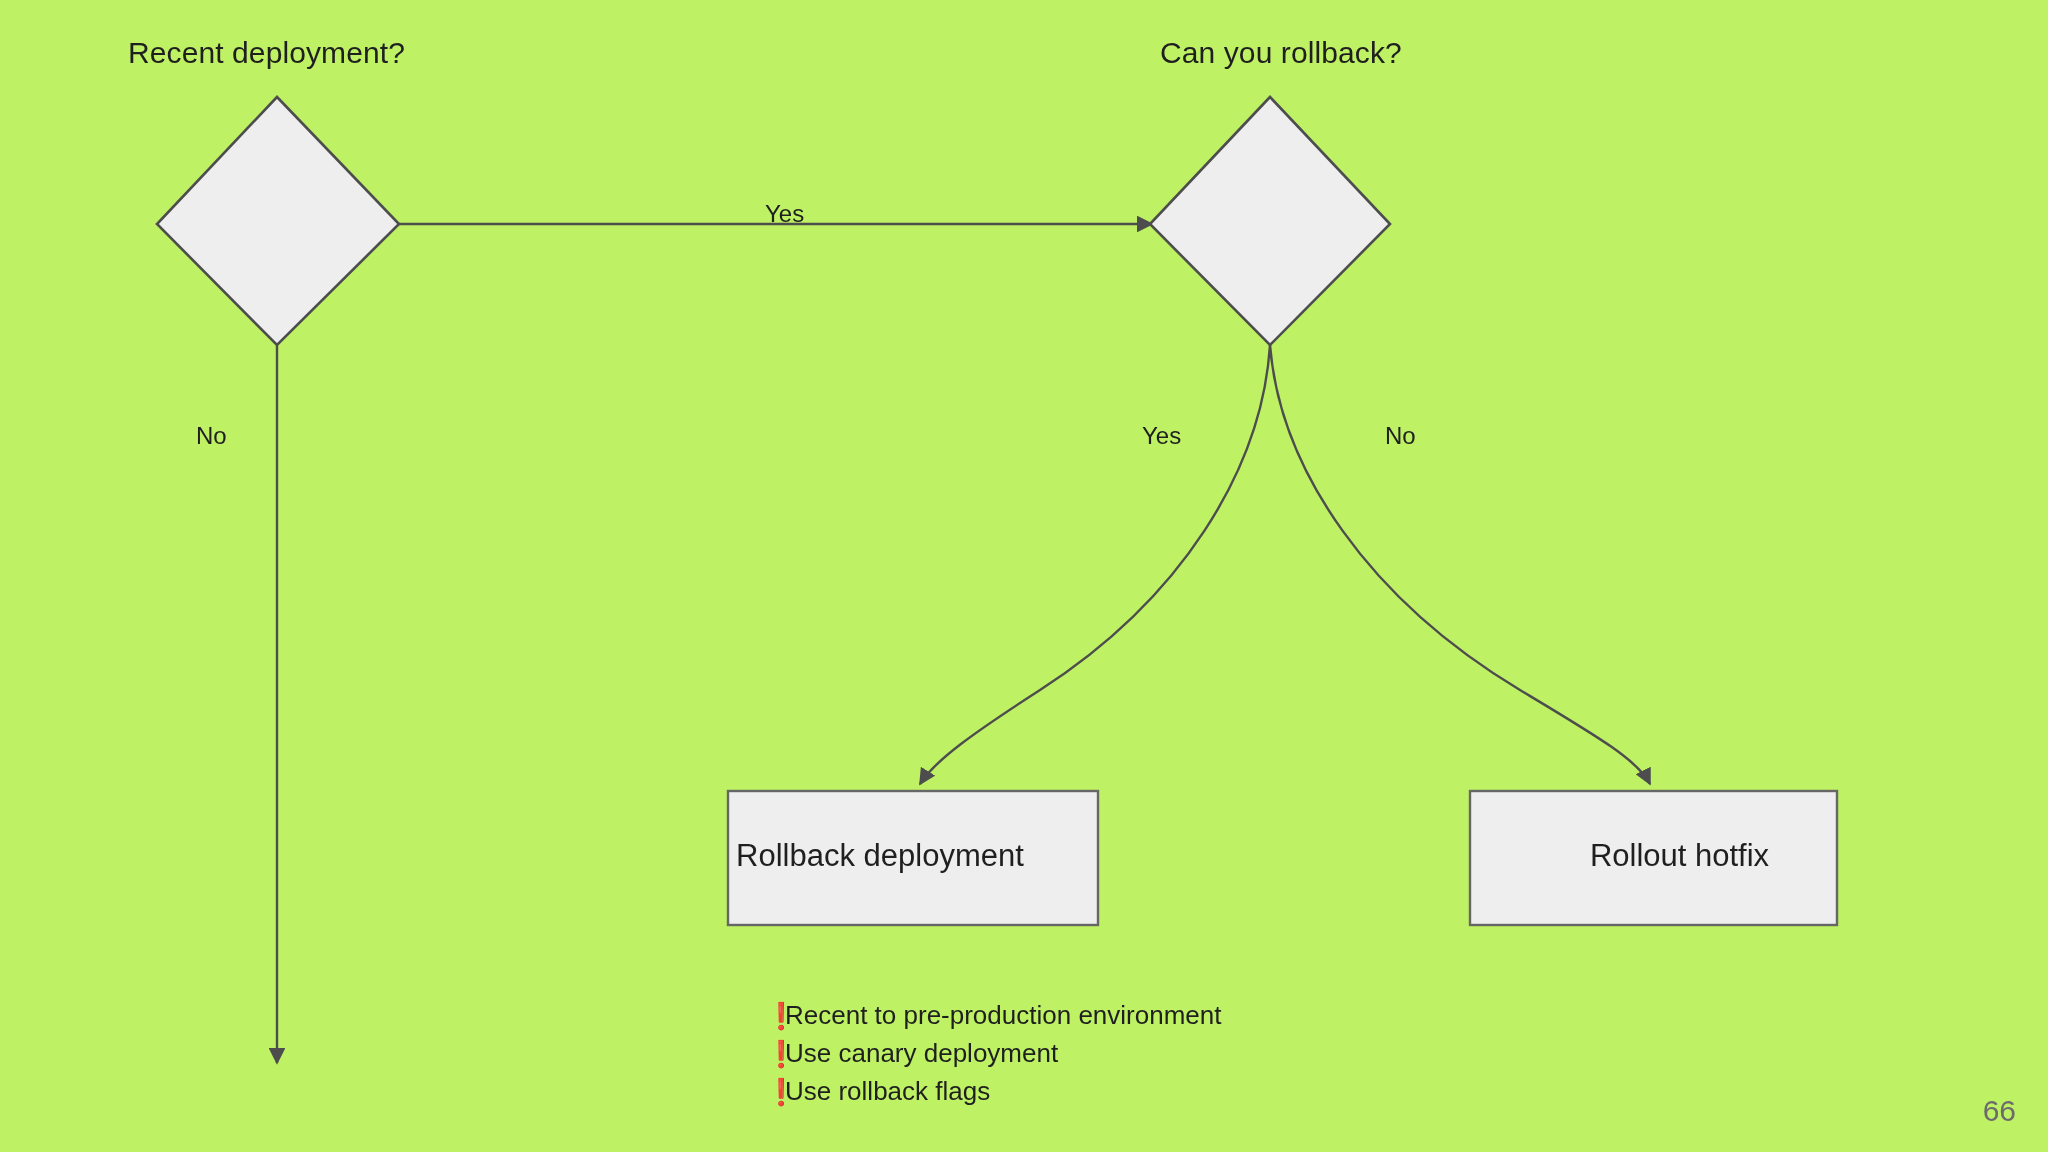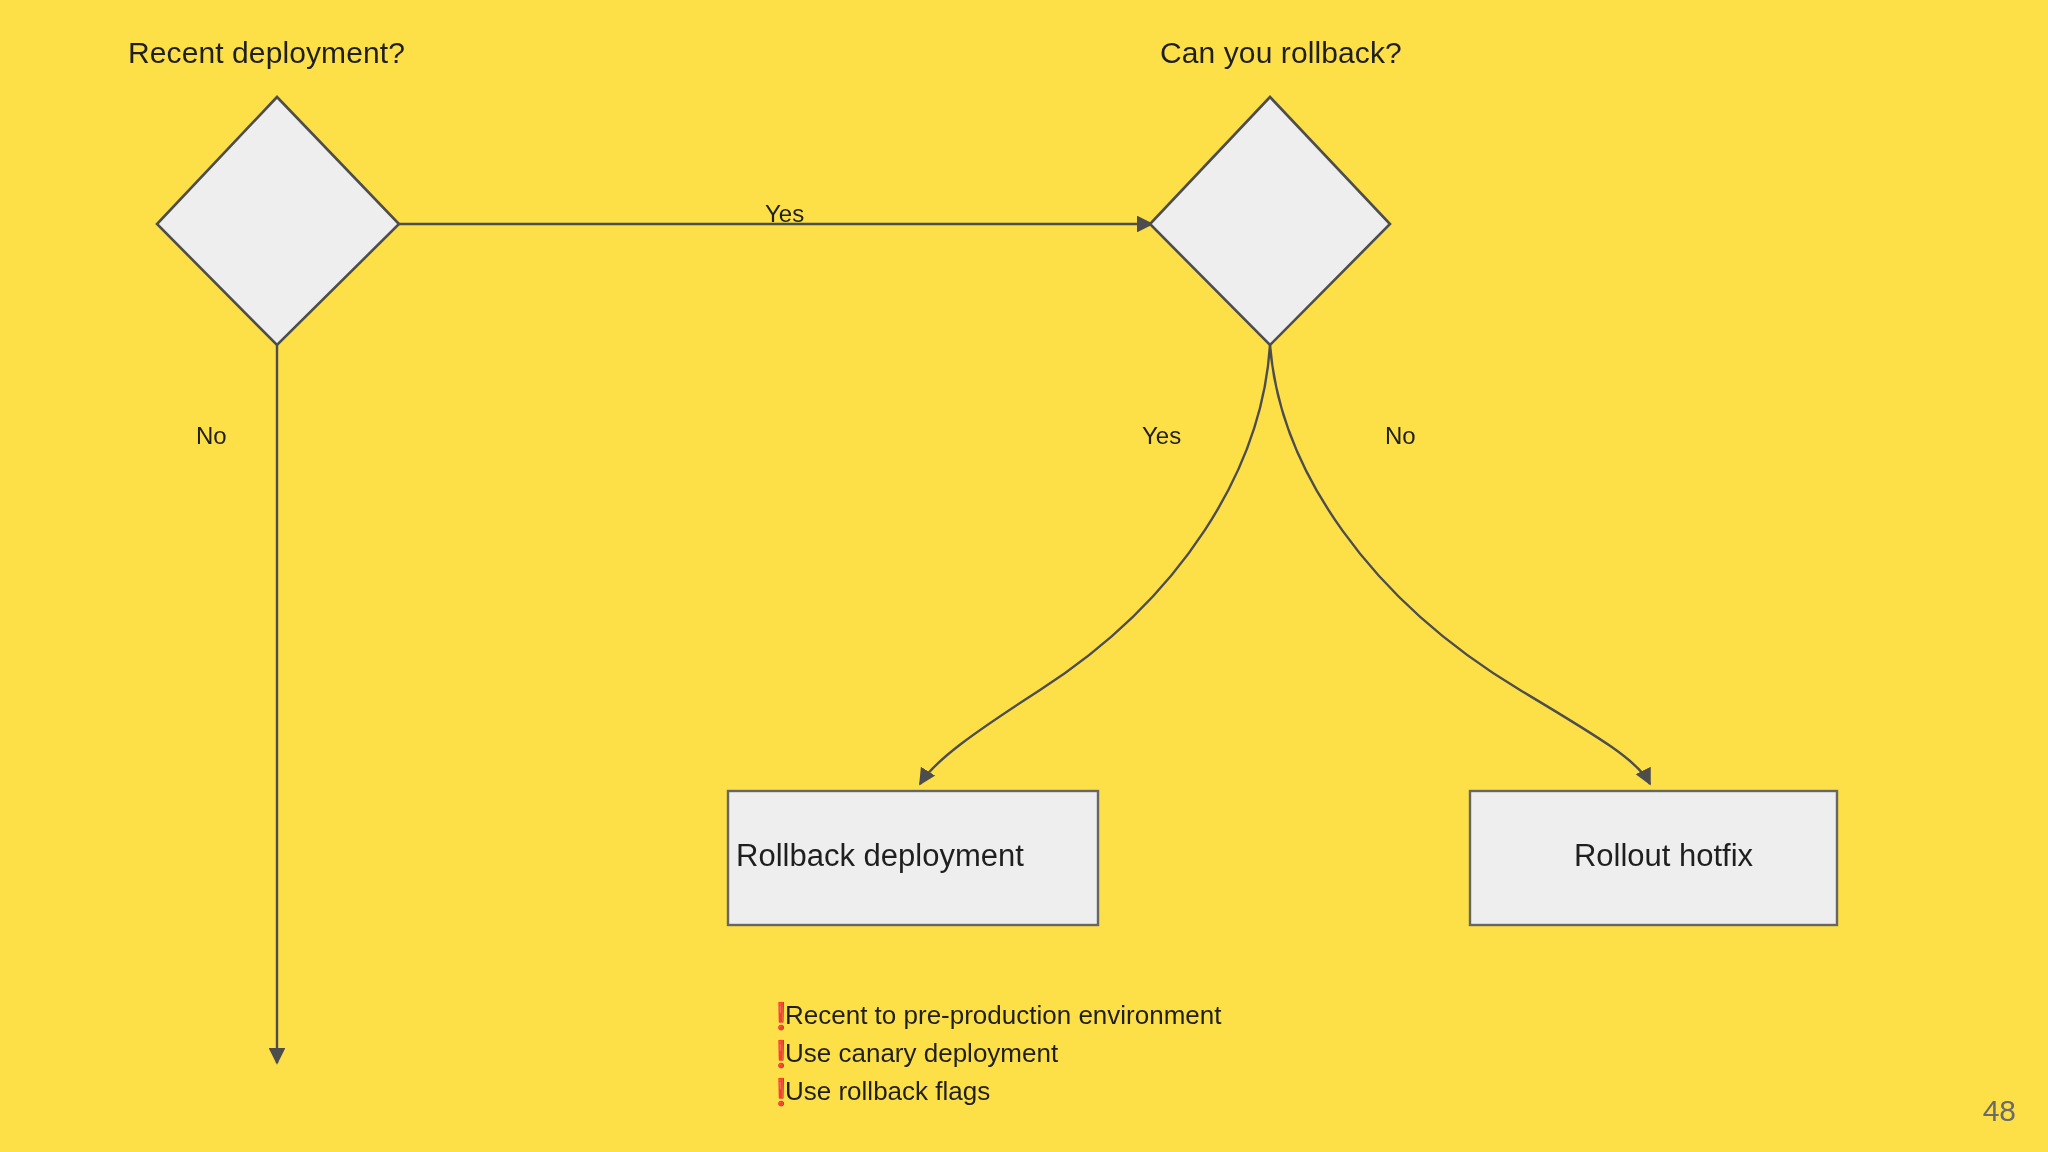--- a/index.html
+++ b/index.html
@@ -11,21 +11,21 @@
     width: 2048px;
     height: 1152px;
     position: relative;
     overflow: hidden;
     font-family: "Liberation Sans", sans-serif;
     color: #1a1a1a;
   }
   #slide {
     position: absolute;
     inset: 0;
-    background: #fde047;
+    background: #bef264;
   }
   svg.diagram {
     position: absolute;
     left: 0;
     top: 0;
     width: 2048px;
     height: 1152px;
   }
   .node-label {
     position: absolute;
@@ -50,21 +50,21 @@
   }
   #title-1 { left: 128px; top: 36px; }
   #title-2 { left: 1160px; top: 36px; }
 
   #edge-lbl-yes-1 { left: 765px; top: 156px; }
   #edge-lbl-no-1  { left: 196px; top: 378px; }
   #edge-lbl-yes-2 { left: 1142px; top: 378px; }
   #edge-lbl-no-2  { left: 1385px; top: 378px; }
 
   #box-label-1 { left: 728px; top: 838px; width: 304px; }
-  #box-label-2 { left: 1470px; top: 838px; width: 387px; }
+  #box-label-2 { left: 1470px; top: 838px; width: 387px; padding-left: 16px; }
 
   .bullets {
     position: absolute;
     left: 765px;
     top: 1000px;
     width: 700px;
   }
   .bullet-row {
     display: flex;
     align-items: baseline;
@@ -146,15 +146,15 @@
     <div class="bullet-row">
       <span class="bullet-mark">❗</span>
       <span class="bullet-text">Use canary deployment</span>
     </div>
     <div class="bullet-row">
       <span class="bullet-mark">❗</span>
       <span class="bullet-text">Use rollback flags</span>
     </div>
   </div>
 
-  <div id="page-number">48</div>
+  <div id="page-number">66</div>
 
 </div>
 
 </body></html>

